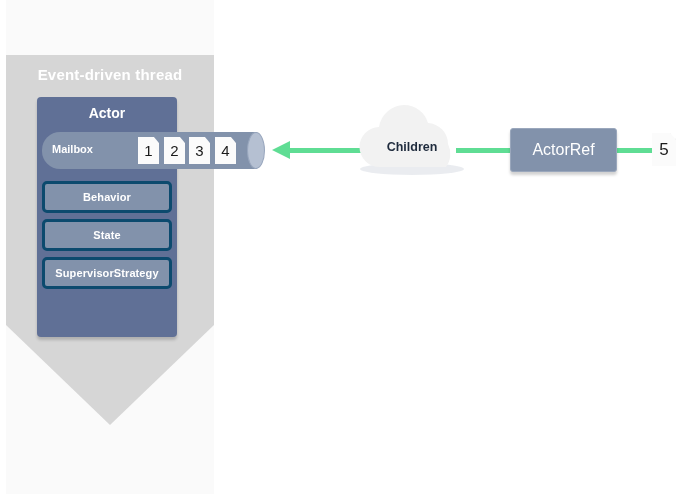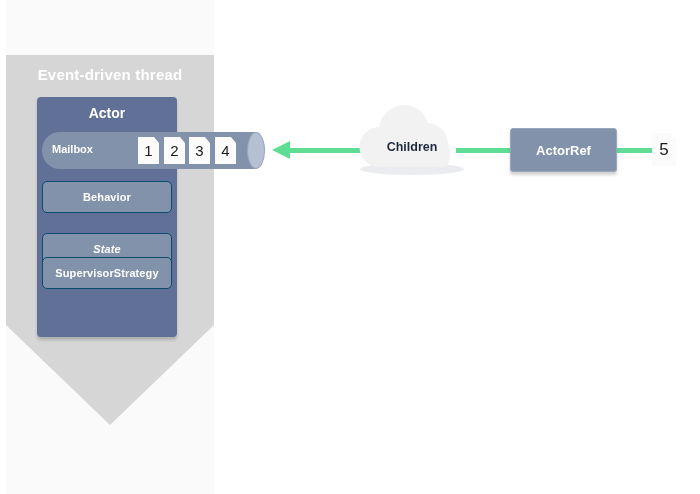--- a/index.html
+++ b/index.html
@@ -71,39 +71,39 @@
   }
 
   
   .inner-row {
     position: absolute;
     left: 42px;
     width: 130px;
     height: 32px;
     background: #8292ab;
     border-radius: 5px;
-    border: 1px solid #0c4a6e;
+    border: 3px solid #0c4a6e;
     box-sizing: border-box;
   }
   .inner-row .row-label {
     position: absolute;
     left: 0;
     top: 0;
     width: 100%;
     height: 100%;
     display: flex;
     align-items: center;
     justify-content: center;
     color: #ffffff;
     font-size: 11px;
     font-weight: bold;
     letter-spacing: 0.1px;
   }
   .row-behavior  { top: 181px; }
-  .row-state     { top: 233px; font-style: italic; }
+  .row-state     { top: 219px; }
   .row-strategy  { top: 257px; text-align: right; }
   .row-children  { top: 294px; }
 
   
   .mailbox-tube {
     position: absolute;
     left: 42px;
     top: 132px;
     width: 215px;
     height: 37px;
@@ -216,22 +216,22 @@
     border: 1px solid #9aa7bc;
     border-radius: 3px;
     box-sizing: border-box;
     box-shadow: 0 3px 3px rgba(0,0,0,0.18);
     display: flex;
     align-items: center;
     justify-content: center;
   }
   .actorref-label {
     color: #ffffff;
-    font-size: 13px;
-    font-weight: bold;
+    font-size: 16px;
+    font-weight: normal;
   }
 </style>
 </head>
 <body>
 
 <div id="canvas">
 
   <div class="bg-column"></div>
 
   <div class="thread-shape"></div>

